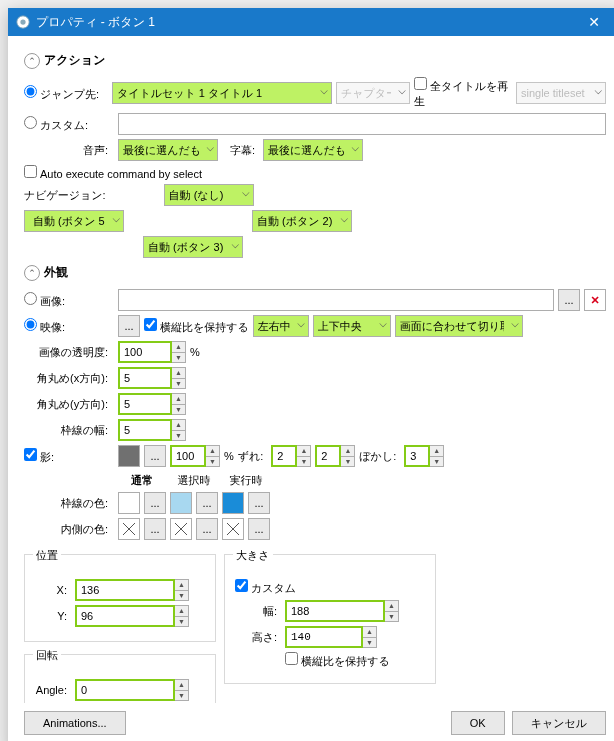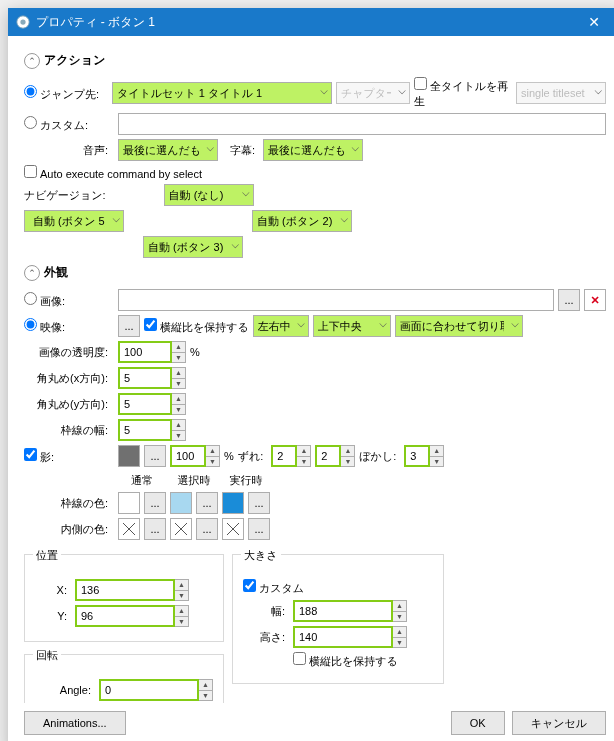--- a/index.html
+++ b/index.html
@@ -219,21 +219,21 @@
           <input style="width: 26px;" value="3">
           <span class="arrows">
             <span>▲</span>
             <span>▼</span>
           </span>
         </span>
     </div>
 
     <div class="row" style="margin-top:6px;">
       <span style="width:90px;"></span>
-      <span style="width:48px;text-align:center;">通常</span>
+      <span style="width:48px;text-align:center;font-weight:bold;">通常</span>
       <span style="width:48px;text-align:center;">選択時</span>
       <span style="width:48px;text-align:center;">実行時</span>
     </div>
     <div class="row">
       <span class="lbl">枠線の色:</span>
       <span class="color-sw" style="background:#fff;"></span>
         <button class="btn btn-dots">...</button>
       <span class="color-sw" style="background:#a8d8f0;"></span>
         <button class="btn btn-dots">...</button>
       <span class="color-sw" style="background:#1a8cd8;"></span>
@@ -285,21 +285,21 @@
                 <span class="arrows">
                   <span>▲</span>
                   <span>▼</span>
                 </span>
               </span>
             </div>
         </div>
         <div class="group" style="margin-top:12px;">
           <span class="group-title">回転</span>
           <div class="row">
-              <span class="lbl-s" style="width:36px;margin-left:24px;">Angle:</span>
+              <span class="lbl-s" style="width:36px;">Angle:</span>
               <span class="spinner">
                 <input style="width: 100px;" value="0">
                 <span class="arrows">
                   <span>▲</span>
                   <span>▼</span>
                 </span>
               </span>
             </div>
         </div>
       </div>
@@ -315,21 +315,21 @@
                 <input style="width: 100px;" value="188">
                 <span class="arrows">
                   <span>▲</span>
                   <span>▼</span>
                 </span>
               </span>
             </div>
           <div class="row">
               <span class="lbl-s" style="width:46px;">高さ:</span>
               <span class="spinner">
-                <input style="width: 100px;" value="140">
+                <input style="width: 78px; font-family: Liberation Mono, monospace;" value="140">
                 <span class="arrows">
                   <span>▲</span>
                   <span>▼</span>
                 </span>
               </span>
             </div>
           <div class="row">
               <span style="width:46px;"></span>
               <label><input type="checkbox" style=""><span>横縦比を保持する</span></label>
             </div>

